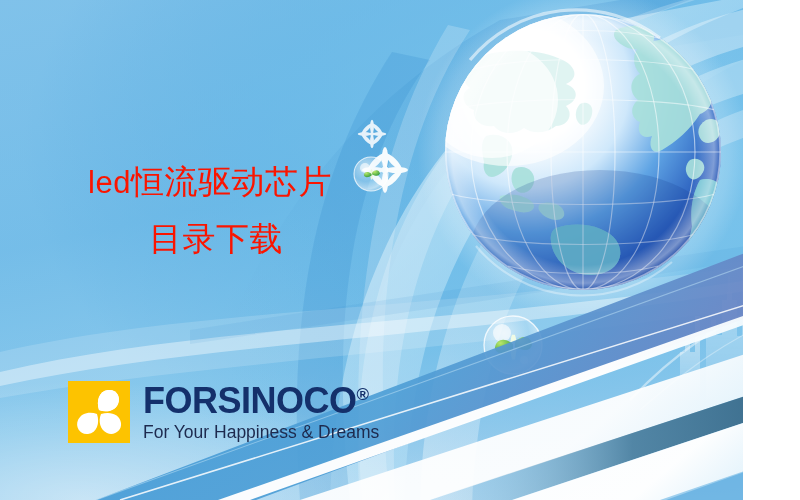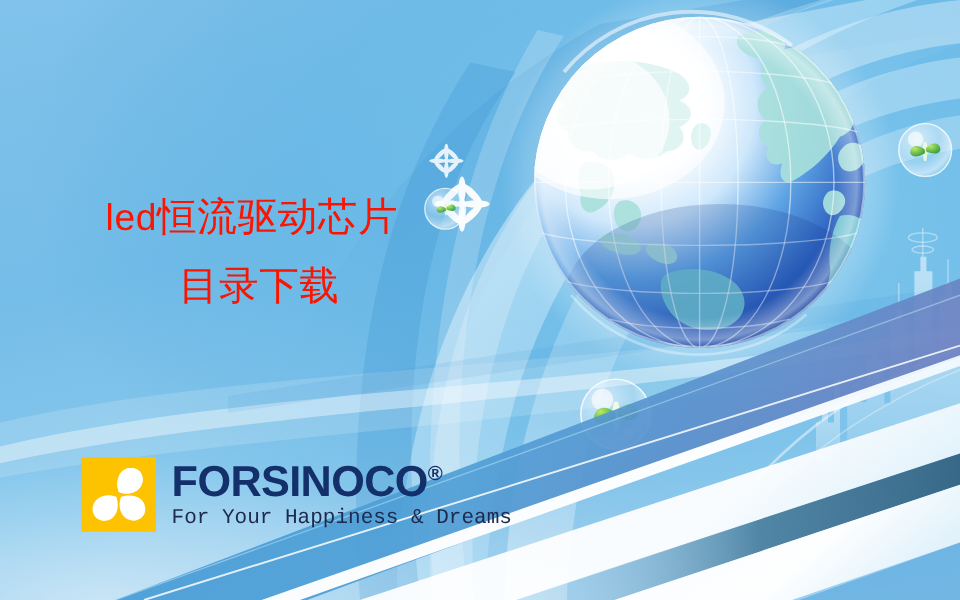--- a/index.html
+++ b/index.html
@@ -2,21 +2,21 @@
 <html><head>
 <meta charset="utf-8">
 <style>
   html, body {
     margin: 0;
     padding: 0;
     background: #ffffff;
   }
   #banner {
     position: relative;
-    width: 800px;
+    width: 743px;
     height: 500px;
     overflow: hidden;
     font-family: "Liberation Sans", sans-serif;
     background: #8ecdf0;
   }
   #banner svg.layer {
     position: absolute;
     left: 0;
     top: 0;
     width: 800px;
@@ -84,21 +84,21 @@
     vertical-align: super;
     font-weight: bold;
     letter-spacing: 0;
   }
   #logo-tagline {
     color: #1d2a4e;
     font-size: 17.5px;
     line-height: 1;
     margin-top: 5px;
     white-space: nowrap;
-    font-family: Liberation Mono, monospace;
+    font-family: Liberation Sans, sans-serif;
   }
 </style>
 </head>
 <body>
 
 <div id="banner">
 
   <svg class="layer" viewBox="0 0 800 500" preserveAspectRatio="none">
     <defs>
       <linearGradient id="bgGrad" x1="0" y1="0" x2="0.35" y2="1">

